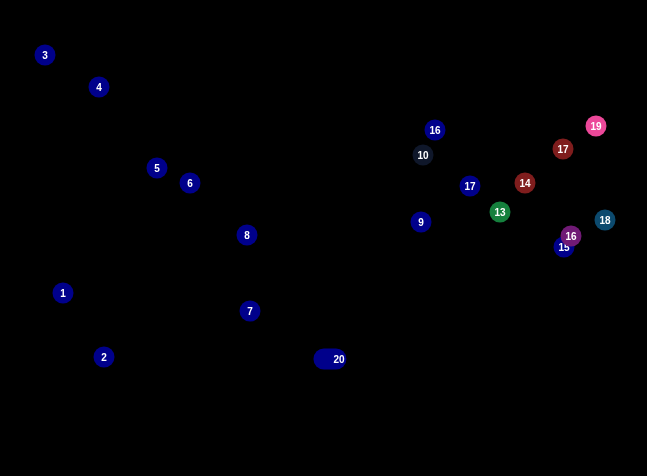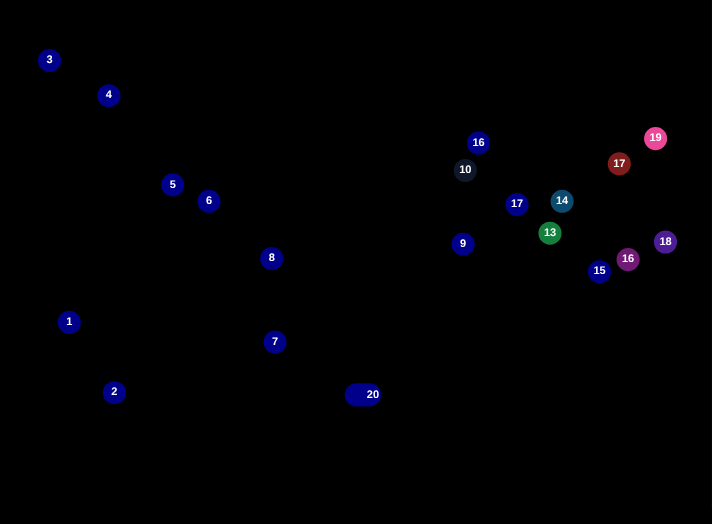--- a/index.html
+++ b/index.html
@@ -46,20 +46,20 @@
   <span class="mark" style="left: 99px; top: 87px; background: rgb(0, 0, 139); color: rgb(255, 255, 255);">4</span>
   <span class="mark" style="left: 157px; top: 168px; background: rgb(0, 0, 139); color: rgb(255, 255, 255);">5</span>
   <span class="mark" style="left: 190px; top: 183px; background: rgb(0, 0, 139); color: rgb(255, 255, 255);">6</span>
   <span class="mark" style="left: 250px; top: 311px; background: rgb(0, 0, 139); color: rgb(255, 255, 255);">7</span>
   <span class="mark" style="left: 247px; top: 235px; background: rgb(0, 0, 139); color: rgb(255, 255, 255);">8</span>
   <span class="mark" style="left: 421px; top: 222px; background: rgb(0, 0, 139); color: rgb(255, 255, 255);">9</span>
   <span class="mark" style="left: 423px; top: 155px; background: #0f172a; color: rgb(255, 255, 255);">10</span>
   <span class="mark" style="left: 435px; top: 130px; background: rgb(0, 0, 139); color: rgb(255, 255, 255);">16</span>
   <span class="mark" style="left: 470px; top: 186px; background: rgb(0, 0, 139); color: rgb(255, 255, 255);">17</span>
   <span class="mark" style="left: 500px; top: 212px; background: #15803d; color: rgb(255, 255, 255);">13</span>
-  <span class="mark" style="left: 511px; top: 183px; background: #0c4a6e; color: rgb(255, 255, 255);">14</span>
-  <span class="mark" style="left: 545px; top: 247px; background: rgb(0, 0, 139); color: rgb(255, 255, 255);">15</span>
+  <span class="mark" style="left: 525px; top: 183px; background: #7f1d1d; color: rgb(255, 255, 255);">14</span>
+  <span class="mark" style="left: 564px; top: 247px; background: rgb(0, 0, 139); color: rgb(255, 255, 255);">15</span>
   <span class="mark" style="left: 571px; top: 236px; background: #701a75; color: rgb(255, 255, 255);">16</span>
   <span class="mark" style="left: 563px; top: 149px; background: #7f1d1d; color: rgb(255, 255, 255);">17</span>
-  <span class="mark" style="left: 605px; top: 220px; background: #4c1d95; color: rgb(255, 255, 255);">18</span>
+  <span class="mark" style="left: 605px; top: 220px; background: #0c4a6e; color: rgb(255, 255, 255);">18</span>
   <span class="mark" style="left: 596px; top: 126px; background: #ec4899; color: rgb(255, 255, 255);">19</span>
   <span class="mark" style="left: 330px; top: 359px; background: rgb(0, 0, 139); color: rgb(255, 255, 255); padding-left: 20px;">20</span>
 </div>
 
 </body></html>

